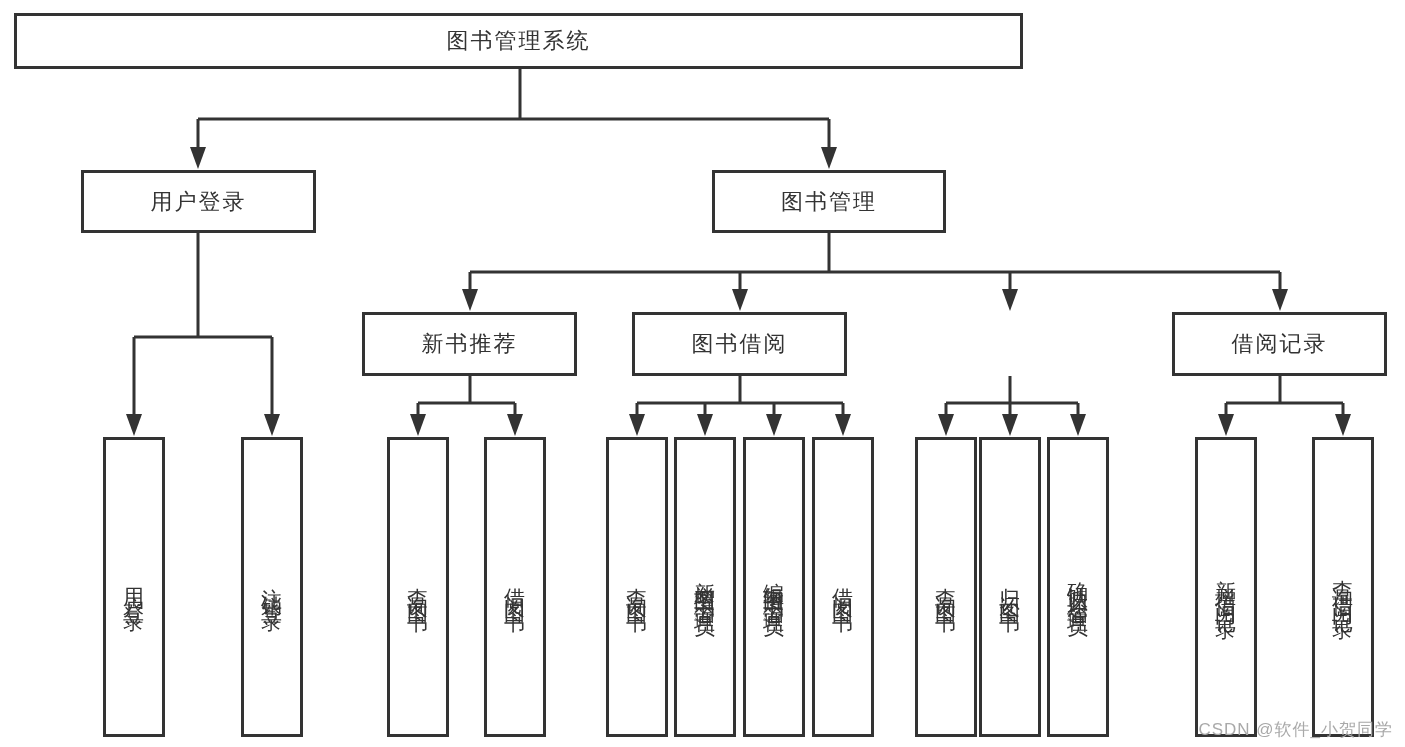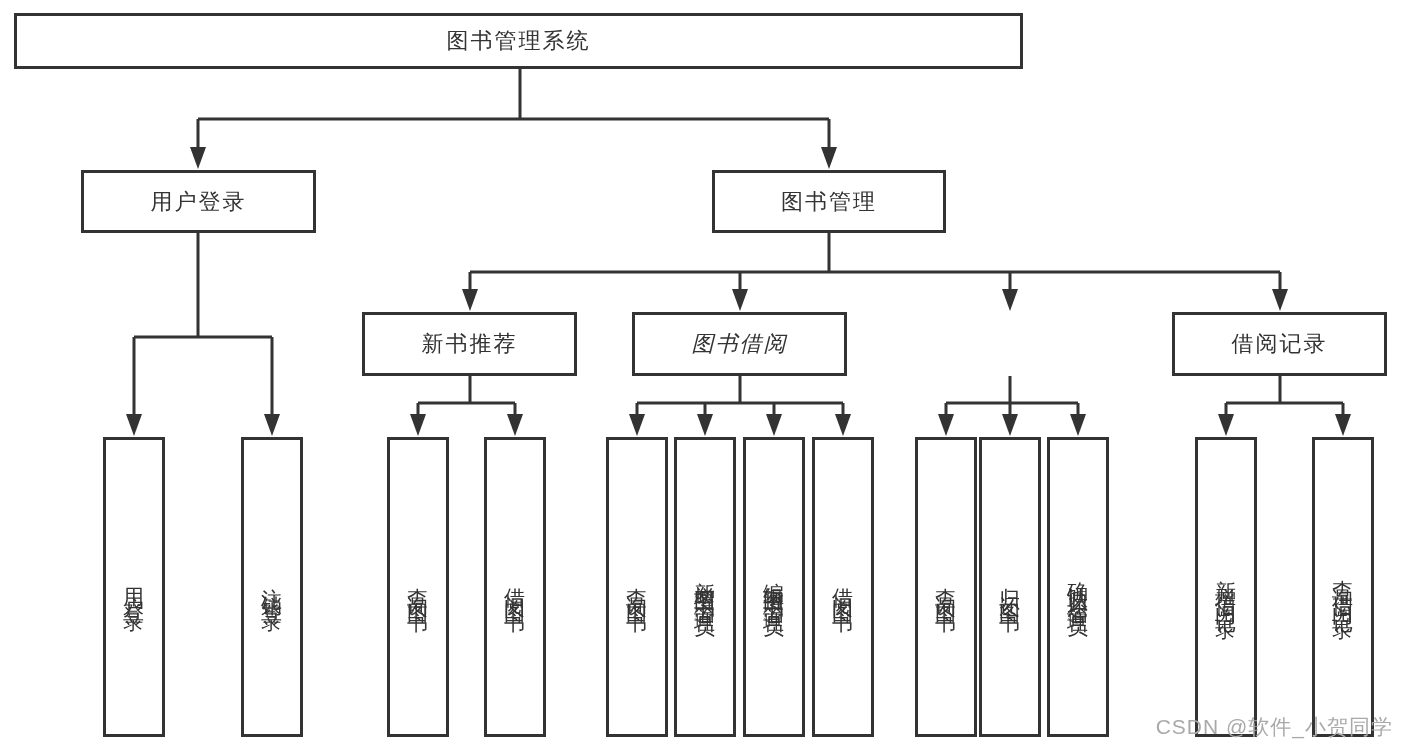--- a/index.html
+++ b/index.html
@@ -42,21 +42,21 @@
     text-align: center;
   }
   .node.leaf.long {
     letter-spacing: 5px;
   }
   
   #n-root        { left: 14px;   top: 13px;  width: 1009px; height: 56px; }
   #n-user-login  { left: 81px;   top: 170px; width: 235px;  height: 63px; }
   #n-book-mgmt   { left: 712px;  top: 170px; width: 234px;  height: 63px; }
   #n-new-book    { left: 362px;  top: 312px; width: 215px;  height: 64px; }
-  #n-book-borrow { left: 632px;  top: 312px; width: 215px;  height: 64px; font-style: italic; }
+  #n-book-borrow { left: 632px;  top: 312px; width: 215px;  height: 64px; }
   #n-cur-borrow  { left: 902px;  top: 312px; width: 215px;  height: 64px; }
   #n-borrow-rec  { left: 1172px; top: 312px; width: 215px;  height: 64px; }
   .leaf { top: 437px; width: 62px; height: 300px; }
   #l-login       { left: 103px; }
   #l-logout      { left: 241px; }
   #l-nb-query    { left: 387px; }
   #l-nb-borrow   { left: 484px; }
   #l-bb-query    { left: 606px; }
   #l-bb-add      { left: 674px; }
   #l-bb-edit     { left: 743px; }
@@ -64,21 +64,21 @@
   #l-cb-query    { left: 915px; }
   #l-cb-return   { left: 979px; }
   #l-cb-confirm  { left: 1047px; }
   #l-br-add      { left: 1195px; }
   #l-br-query    { left: 1312px; }
   #watermark {
     position: absolute;
     right: 12px;
     bottom: 6px;
     color: #a9a9a9;
-    font-size: 21px;
+    font-size: 17px;
     letter-spacing: 1px;
     z-index: 3;
   }
 </style>
 </head>
 <body>
 
 <div id="canvas">
 
   <svg id="connectors" width="1405" height="747" viewBox="0 0 1405 747">

